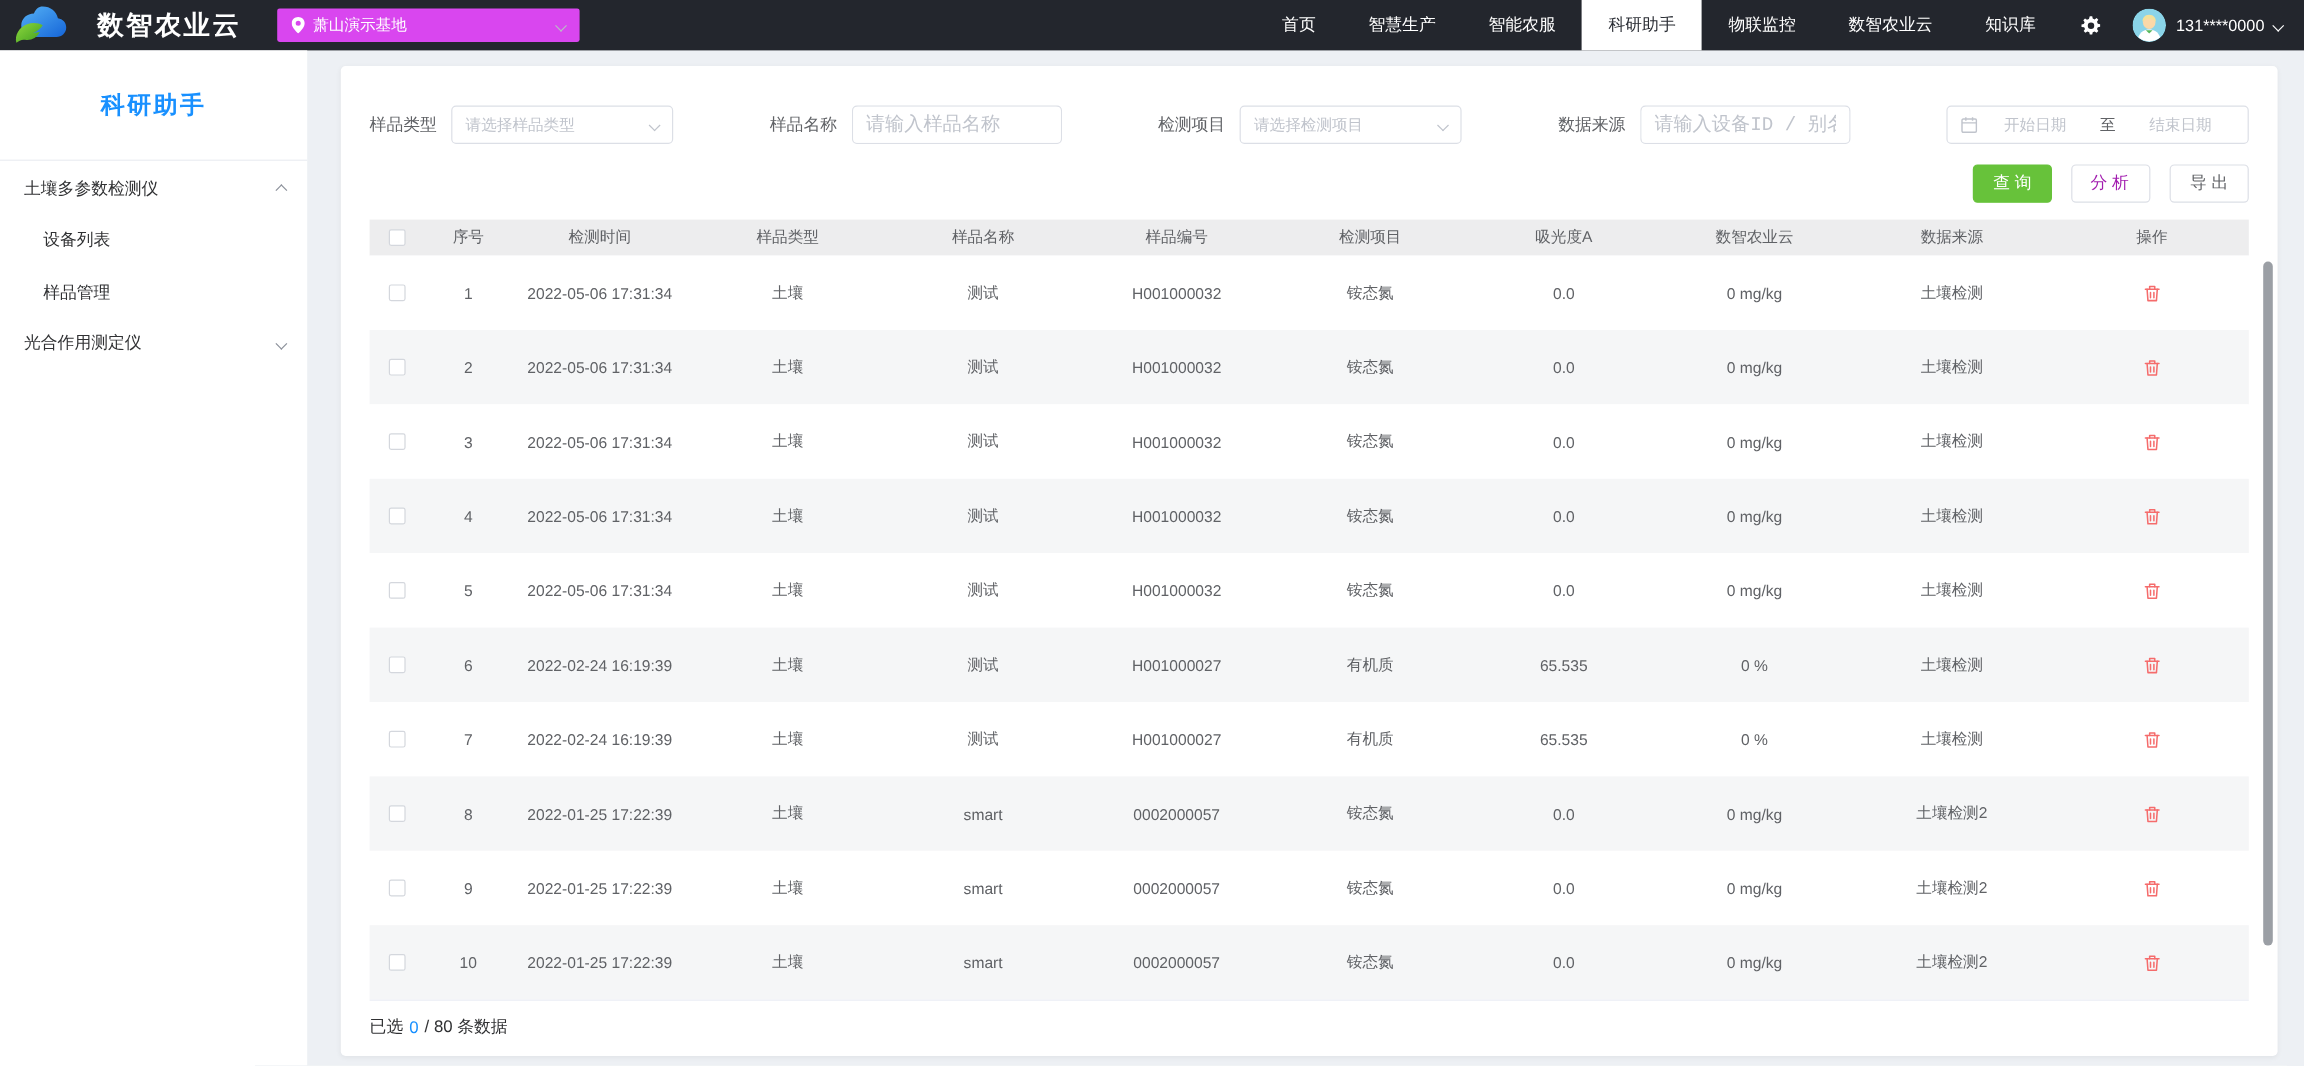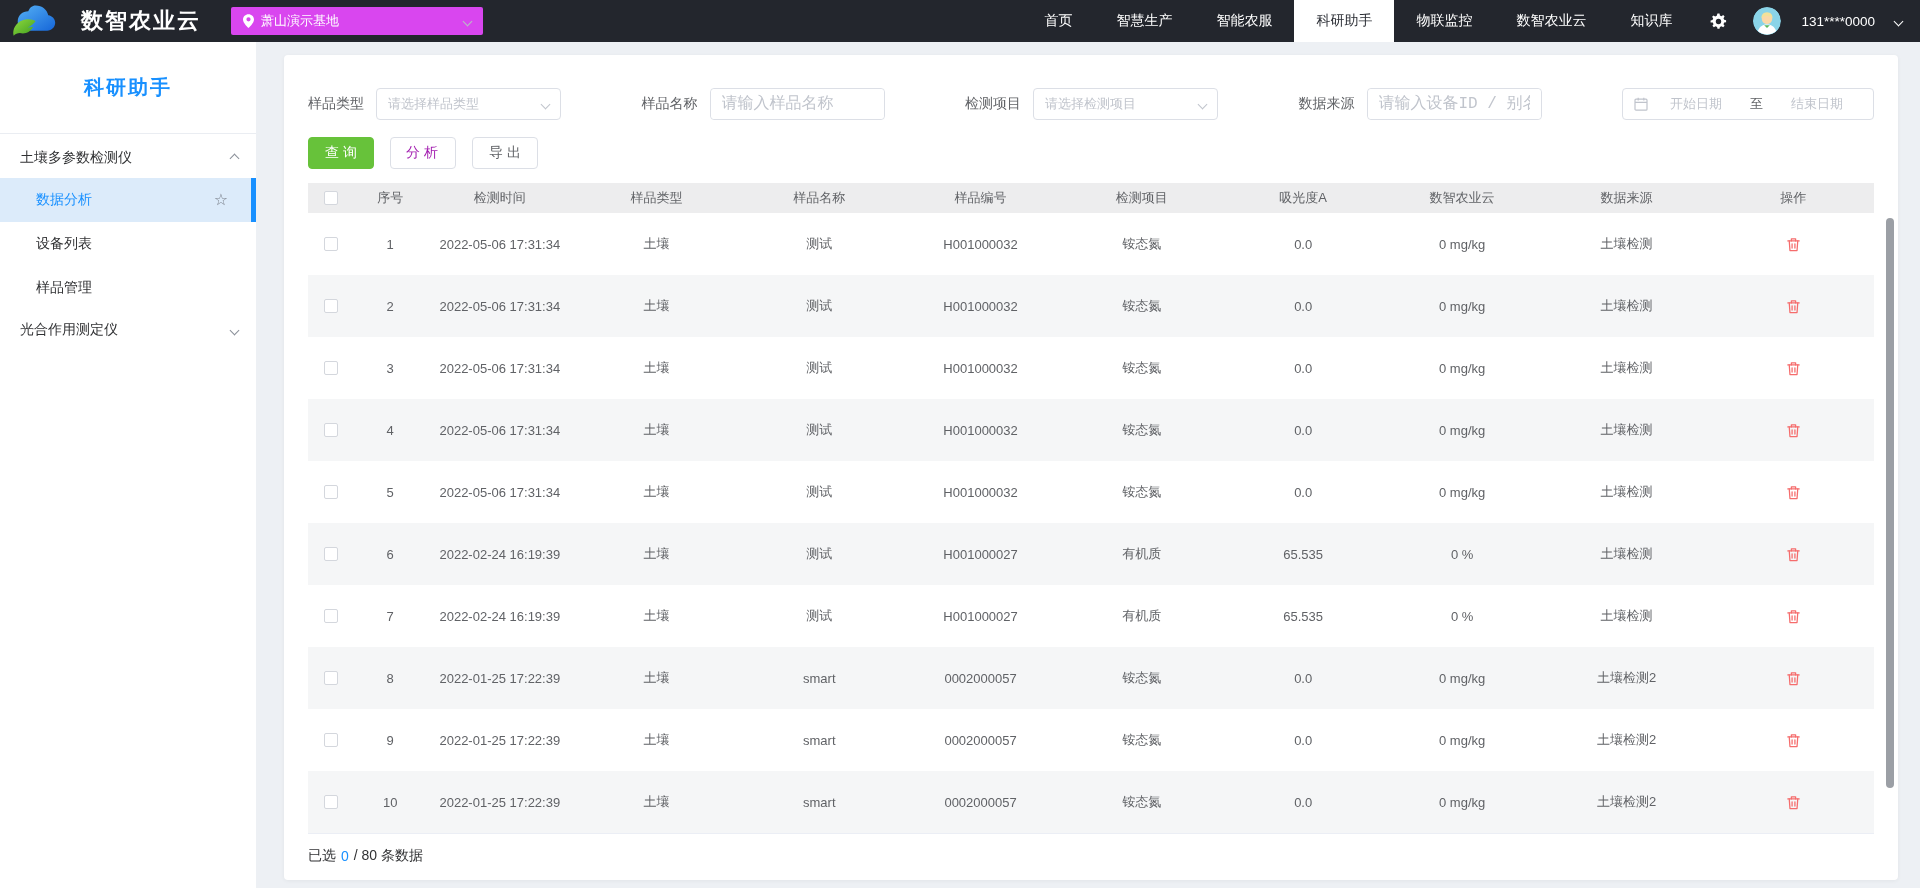--- a/index.html
+++ b/index.html
@@ -16,21 +16,21 @@
   .base-select .pin svg { width:11px; height:14px; display:block; }
   .base-select .chev { margin-left:auto; }
   .chev { width:7px; height:7px; border-right:1.4px solid #b9bdc4; border-bottom:1.4px solid #b9bdc4; display:inline-block; }
   .chev.down { transform:rotate(45deg); }
   .chev.up { transform:rotate(-135deg); }
   .topnav { margin-left:auto; display:flex; align-items:center; height:100%; }
   .nav-item { height:100%; display:flex; align-items:center; padding:0 22px; font-size:14px; cursor:pointer; white-space:nowrap; }
   .nav-item.active { background:#fff; color:#2b2e35; }
   .gear { padding:0 15px; cursor:pointer; display:flex; align-items:center; }
   .gear svg { width:19px; height:19px; }
-  .user { display:flex; align-items:center; gap:20px; padding:0 18px 0 10px; cursor:pointer; }
+  .user { display:flex; align-items:center; gap:8px; padding:0 18px 0 10px; cursor:pointer; }
   .avatar { width:28px; height:28px; border-radius:50%; overflow:hidden; }
   .avatar svg { width:28px; height:28px; display:block; }
   .user-phone { font-size:13.5px; }
   .user .chev { border-color:#fff; }
 
   
   .layout { display:flex; height:846px; }
   .sidebar { width:256px; background:#fff; flex:none; }
   .sidebar-title { height:92px; display:flex; align-items:center; justify-content:center;
     font-size:20px; font-weight:bold; color:#1890ff; letter-spacing:2px; border-bottom:1px solid #eaedf2; }
@@ -56,21 +56,21 @@
   .control.select { width:185px; cursor:pointer; }
   .control.select .chev { margin-left:auto; border-color:#c0c4cc; }
   .control.inputwrap { width:175px; padding:0; }
   .control.inputwrap input { border:none; outline:none; width:100%; height:100%; padding:0 11px;
     font-size:16px; color:#000000; border-radius:4px; font-family:Liberation Mono, monospace; }
   .control.inputwrap input::placeholder { color:#c0c4cc; }
   .control.date { width:252px; gap:22px; cursor:pointer; }
   .control.date .cal svg { width:14px; height:14px; display:block; }
   .date-sep { color:#606266; margin:0 6px; }
 
-  .btn-row { display:flex; justify-content:flex-start; gap:16px; margin-top:17px; }
+  .btn-row { display:flex; justify-content:flex-end; gap:16px; margin-top:17px; }
   .btn { min-width:66px; height:32px; padding:0 14px; border-radius:4px; border:1px solid #dcdfe6;
     background:#fff; color:#606266; font-size:14px; display:flex; align-items:center; justify-content:center;
     cursor:pointer; white-space:nowrap; font-family:inherit; }
   .btn.primary { background:#67c23a; border-color:#67c23a; color:#fff; }
   .btn.analyze { color:#a21caf;padding-left:12px; }
 
   
   .table { margin-top:14px; font-size:13px; color:#606266; }
   .thead { display:flex; align-items:center; height:30px; background:#ededee; }
   .tr { display:flex; align-items:center; height:62px; background:#fff; }
@@ -175,25 +175,20 @@
   <aside class="sidebar">
     <div class="sidebar-title">科研助手</div>
     <div class="menu">
 
         <div class="menu-item group">
           <span class="mi-label">土壤多参数检测仪</span>
           <span class="chev up"></span>
 
         </div>
 
-        <div class="menu-item active child">
-          <span class="mi-label">数据分析</span>
-
-          <span class="star">☆</span>
-        </div>
 
         <div class="menu-item child">
           <span class="mi-label">设备列表</span>
 
         </div>
 
         <div class="menu-item child">
           <span class="mi-label">样品管理</span>
 
         </div>

